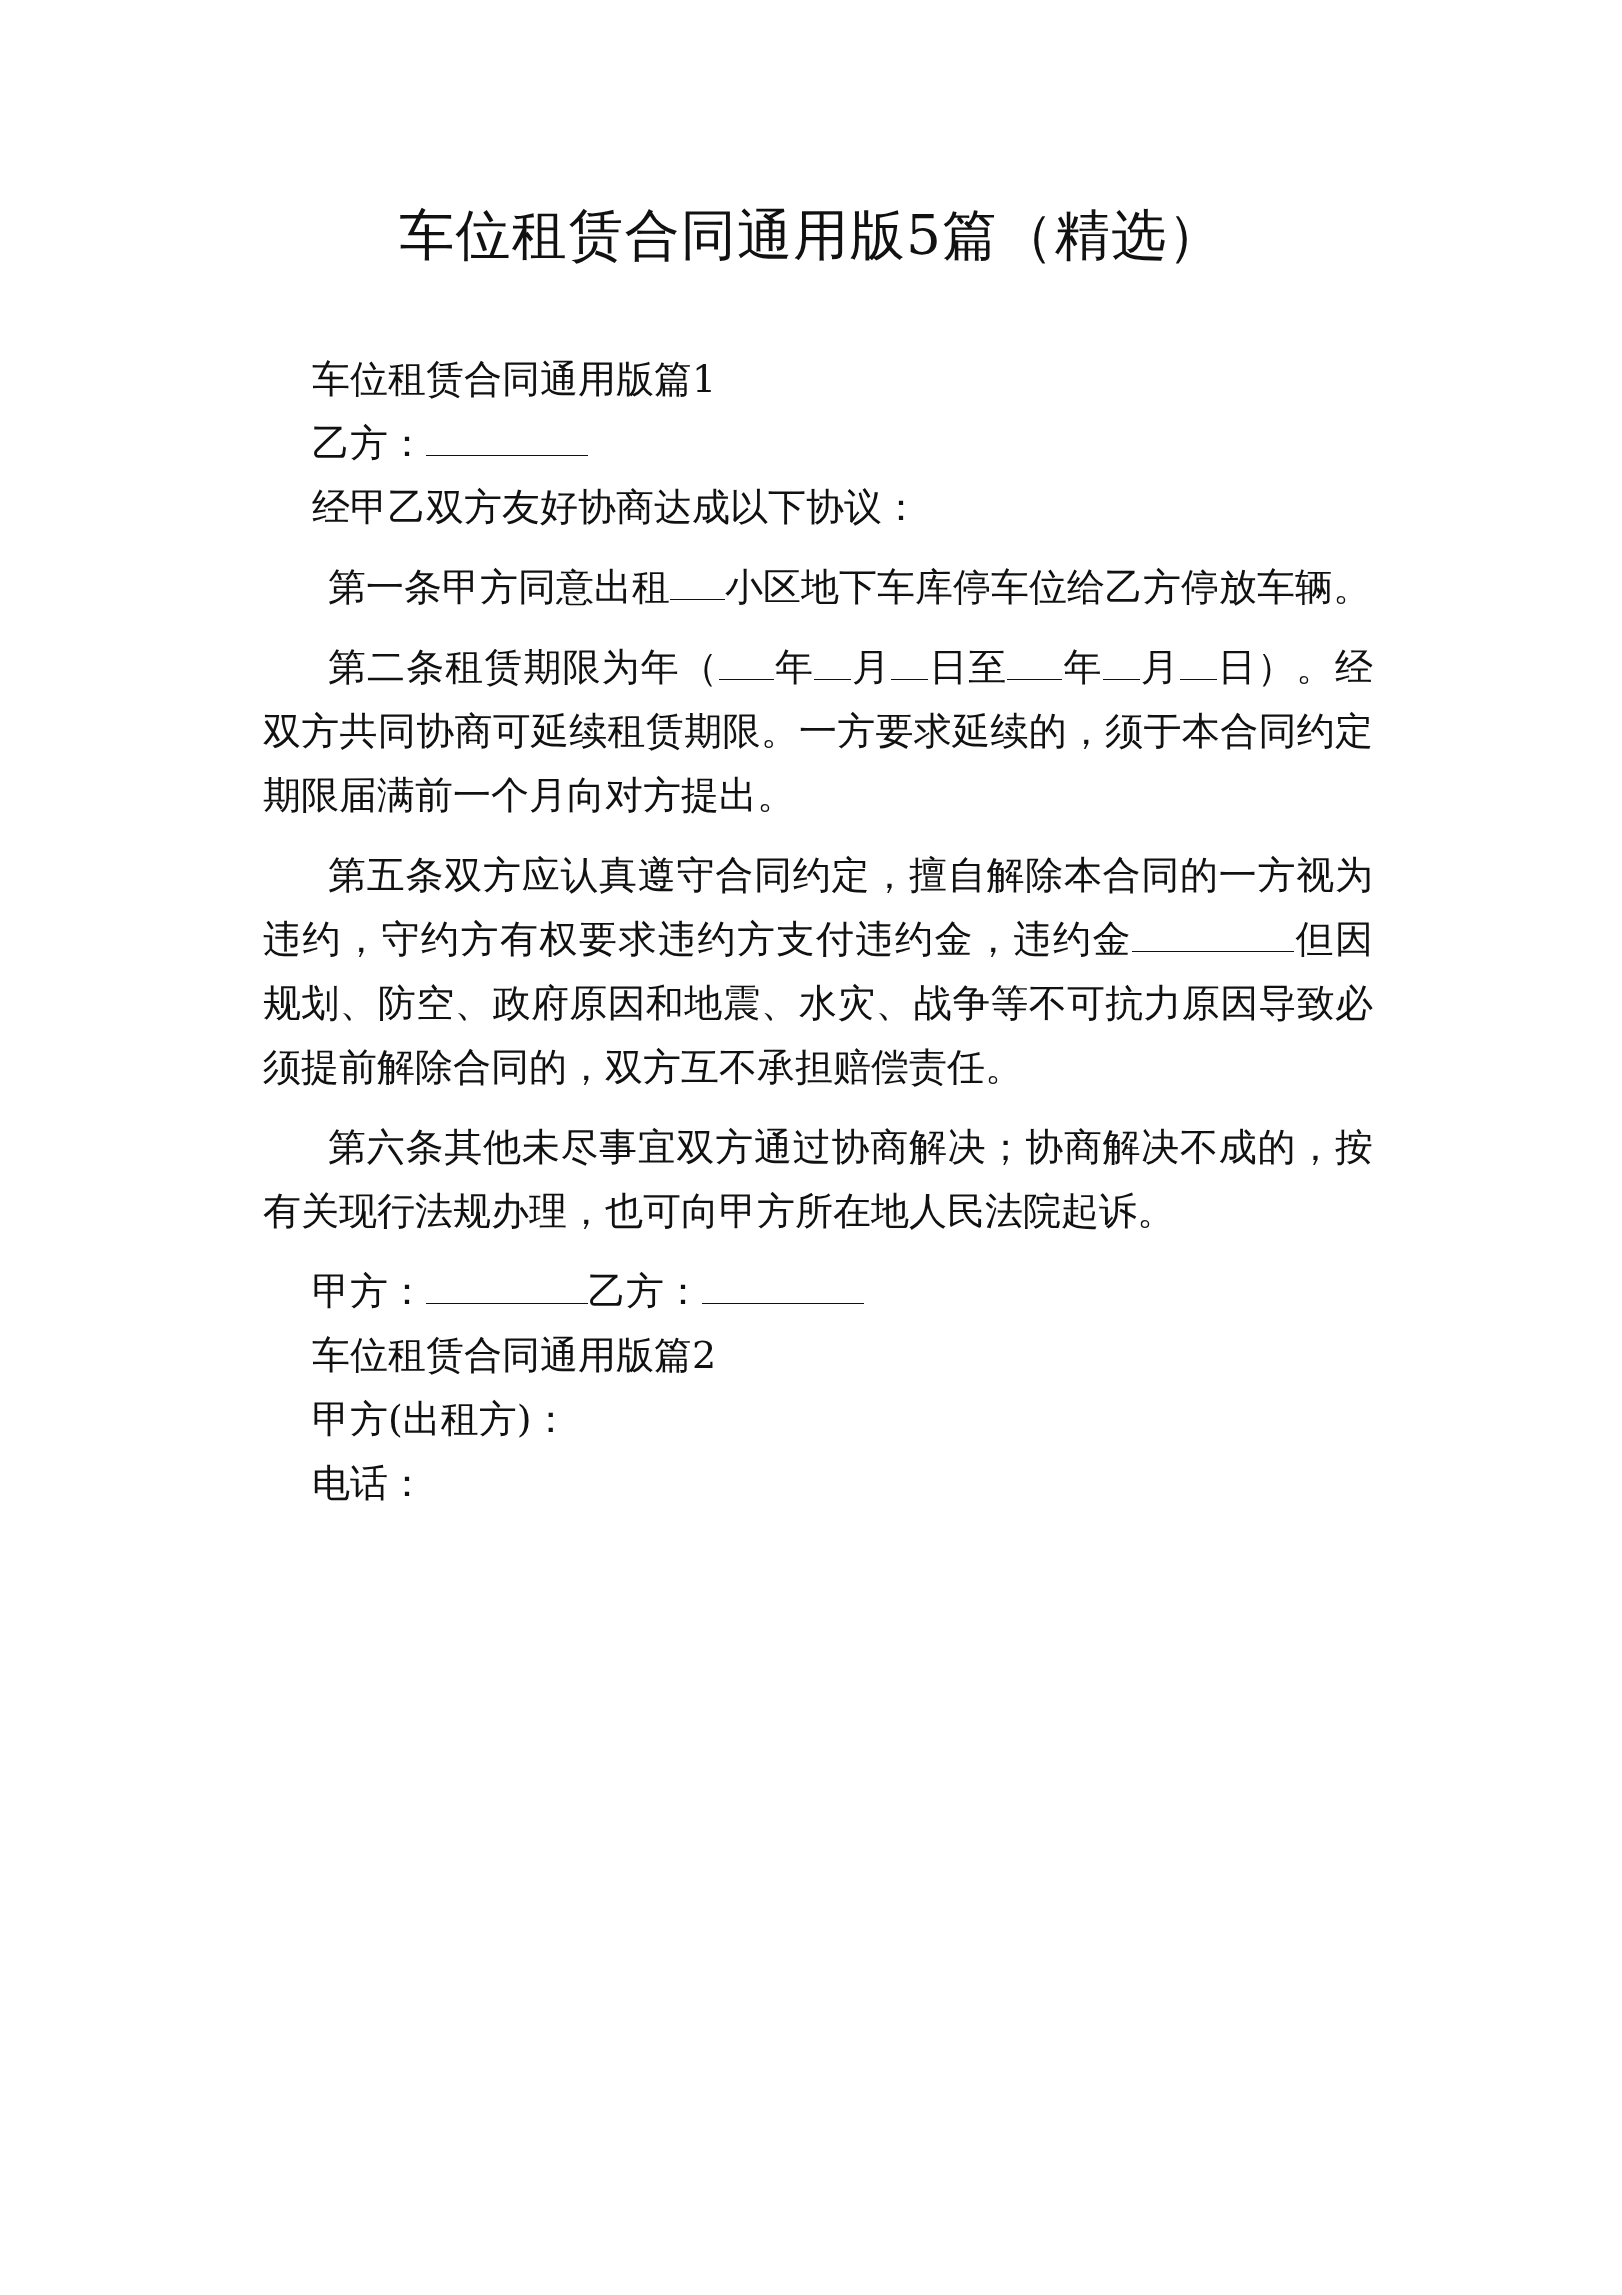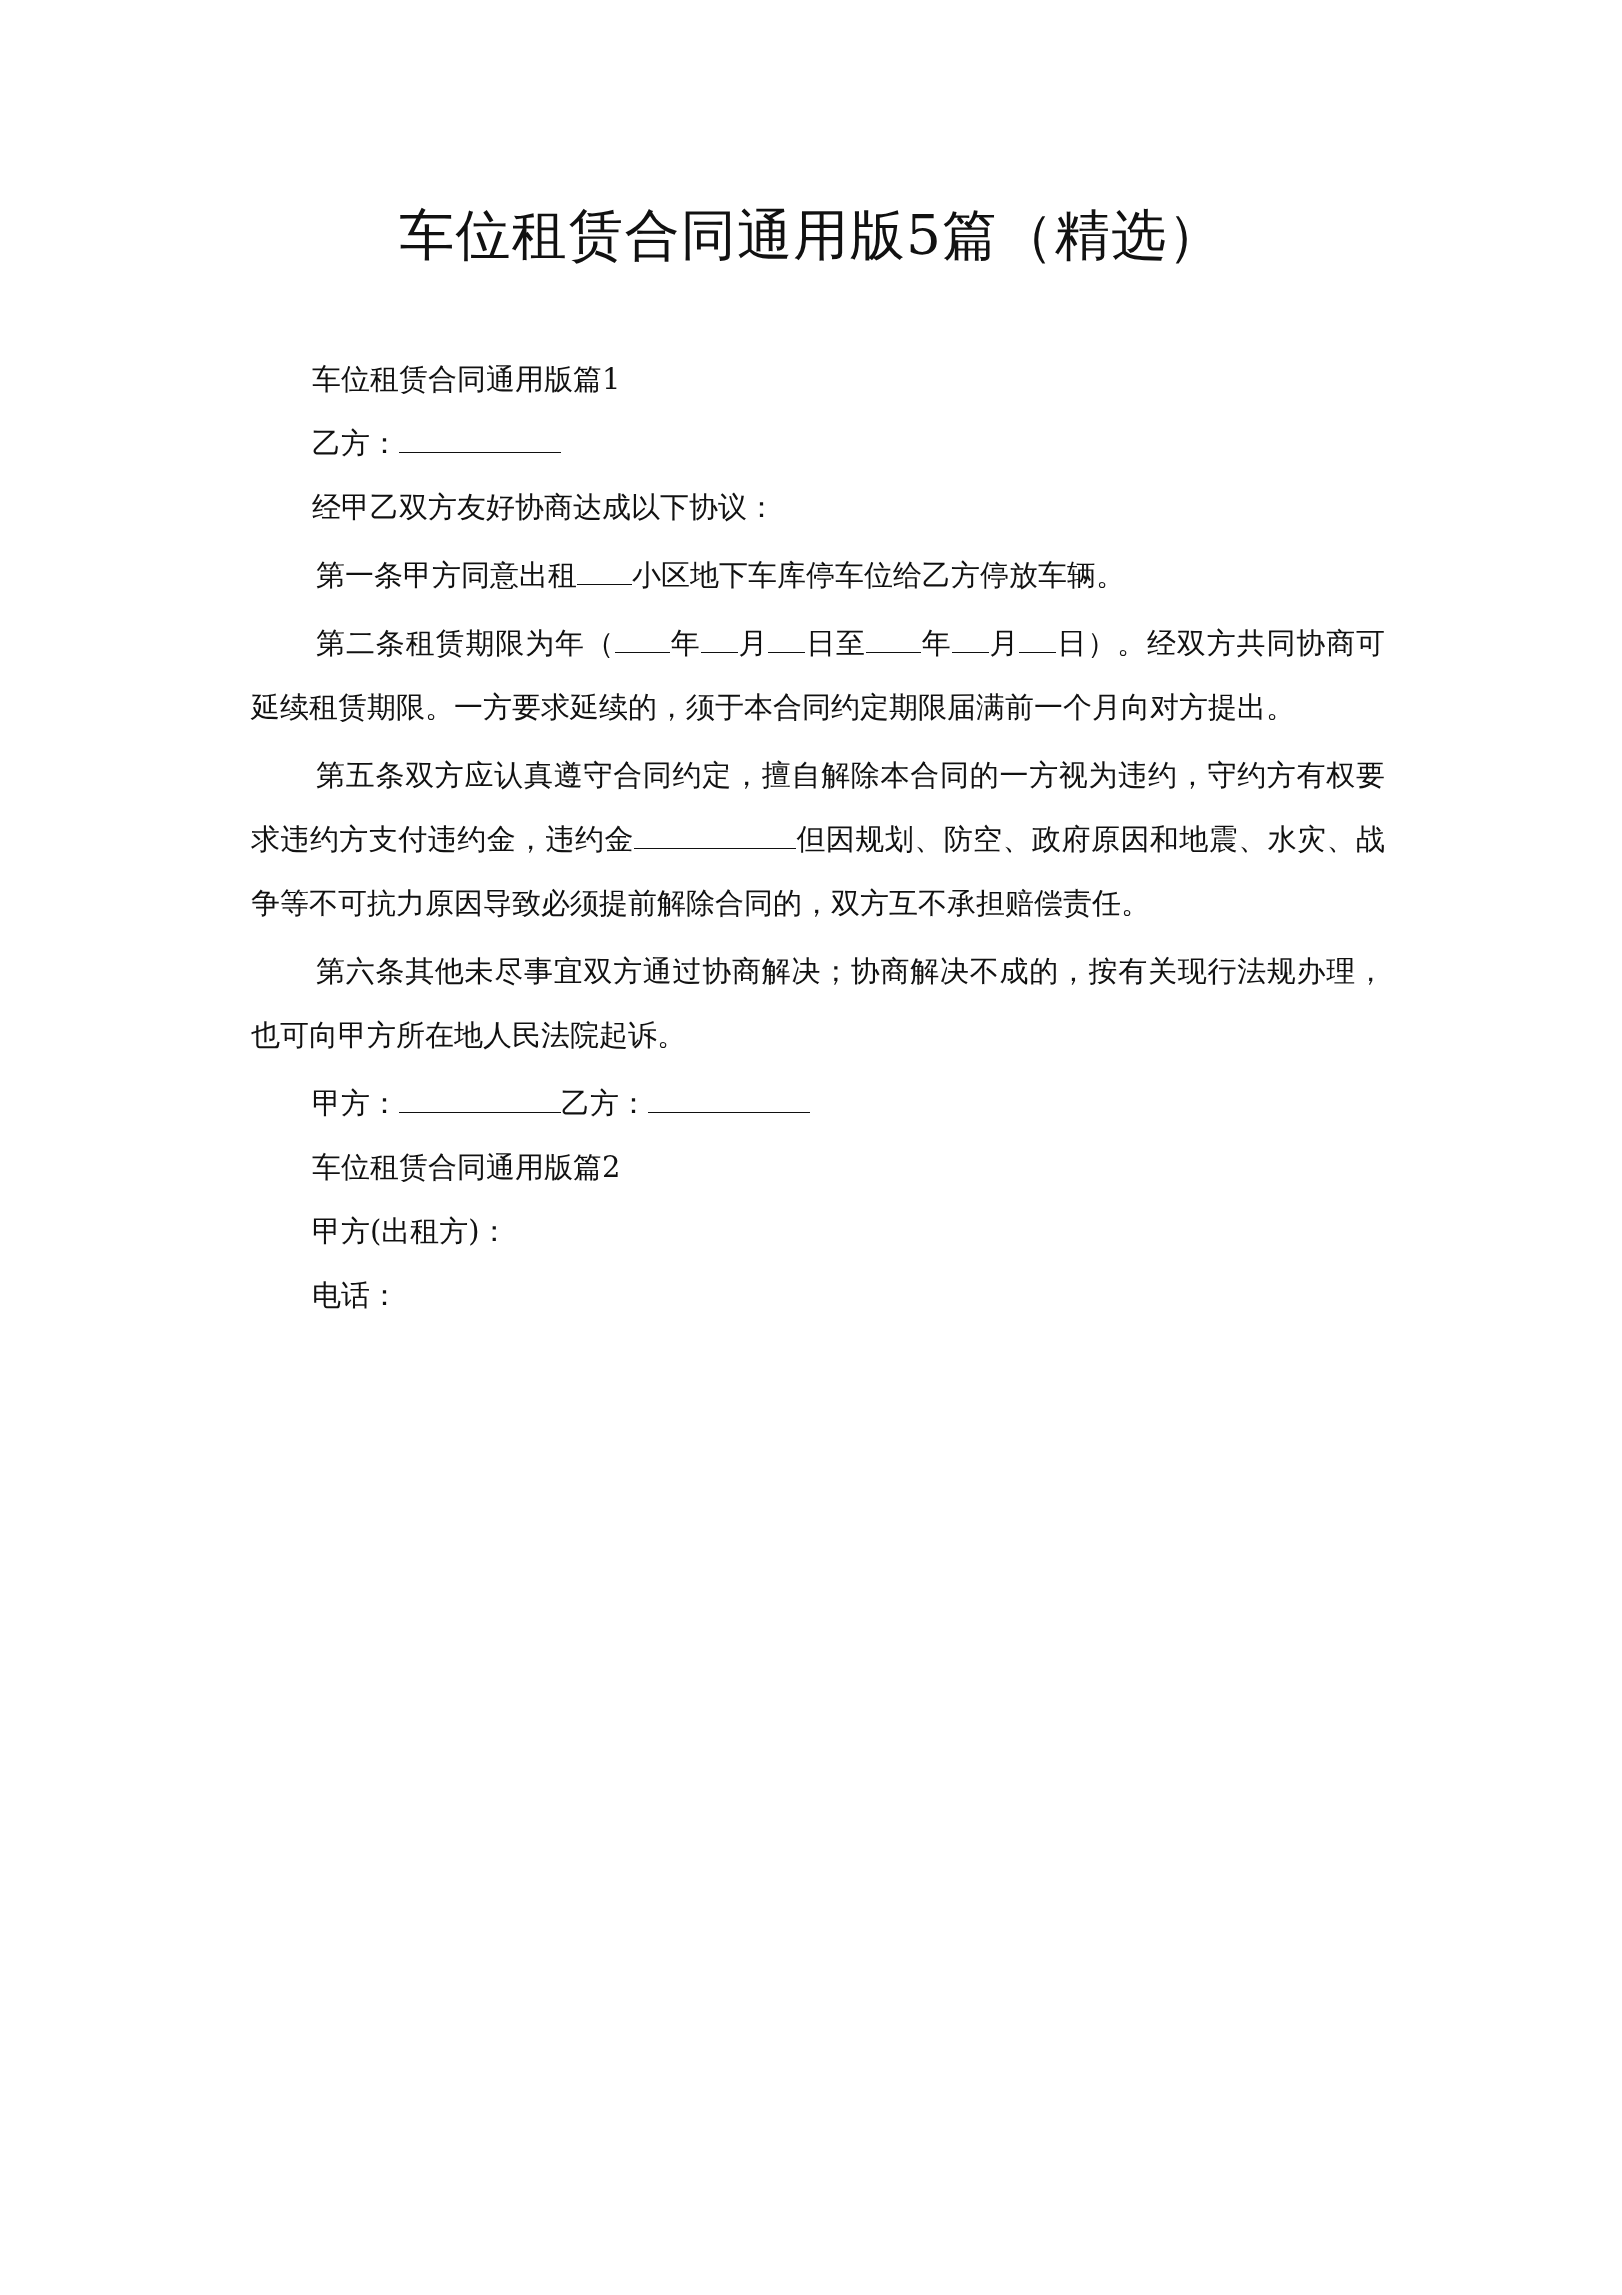--- a/index.html
+++ b/index.html
@@ -2,22 +2,22 @@
 <html style="font-size:10.5px"><head>
 <meta charset="utf-8">
 <style>
   html, body { margin: 0; padding: 0; background: #ffffff; }
   body { width: 1623px; height: 2295px; position: relative; overflow: hidden;
          font-family: "DejaVu Serif", "Liberation Serif", serif; color: #111111; }
   .page { position: absolute; left: 0; top: 0; width: 1623px; height: 2295px; background: #fff; border-radius: 13px; }
   .title { position: absolute; top: 196px; left: 0; width: 1623px; text-align: center;
            font-size: 55px; line-height: 79px; letter-spacing: 1.3px; }
   .body { position: absolute; left: 247px; top: 347px; width: 1142px;
-          font-size: 29px; line-height: 64px; }
-  .p { margin: 4px; text-align: justify; text-align-last: left; }
+          font-size: 38px; line-height: 64px; }
+  .p { margin: 16px; text-align: justify; text-align-last: left; }
   .ind { text-indent: 65px; }
   .line { margin: 0; padding-left: 65px; white-space: pre; }
   .blank { display: inline-block; border-bottom: 1.3px solid #111; height: 26px; vertical-align: baseline; }
   .b4 { width: 55px; } .b3 { width: 37px; } .b10 { width: 162px; }
 </style>
 </head>
 <body>
 
 <div class="page">
   <div class="title">车位租赁合同通用版5篇（精选）</div>

